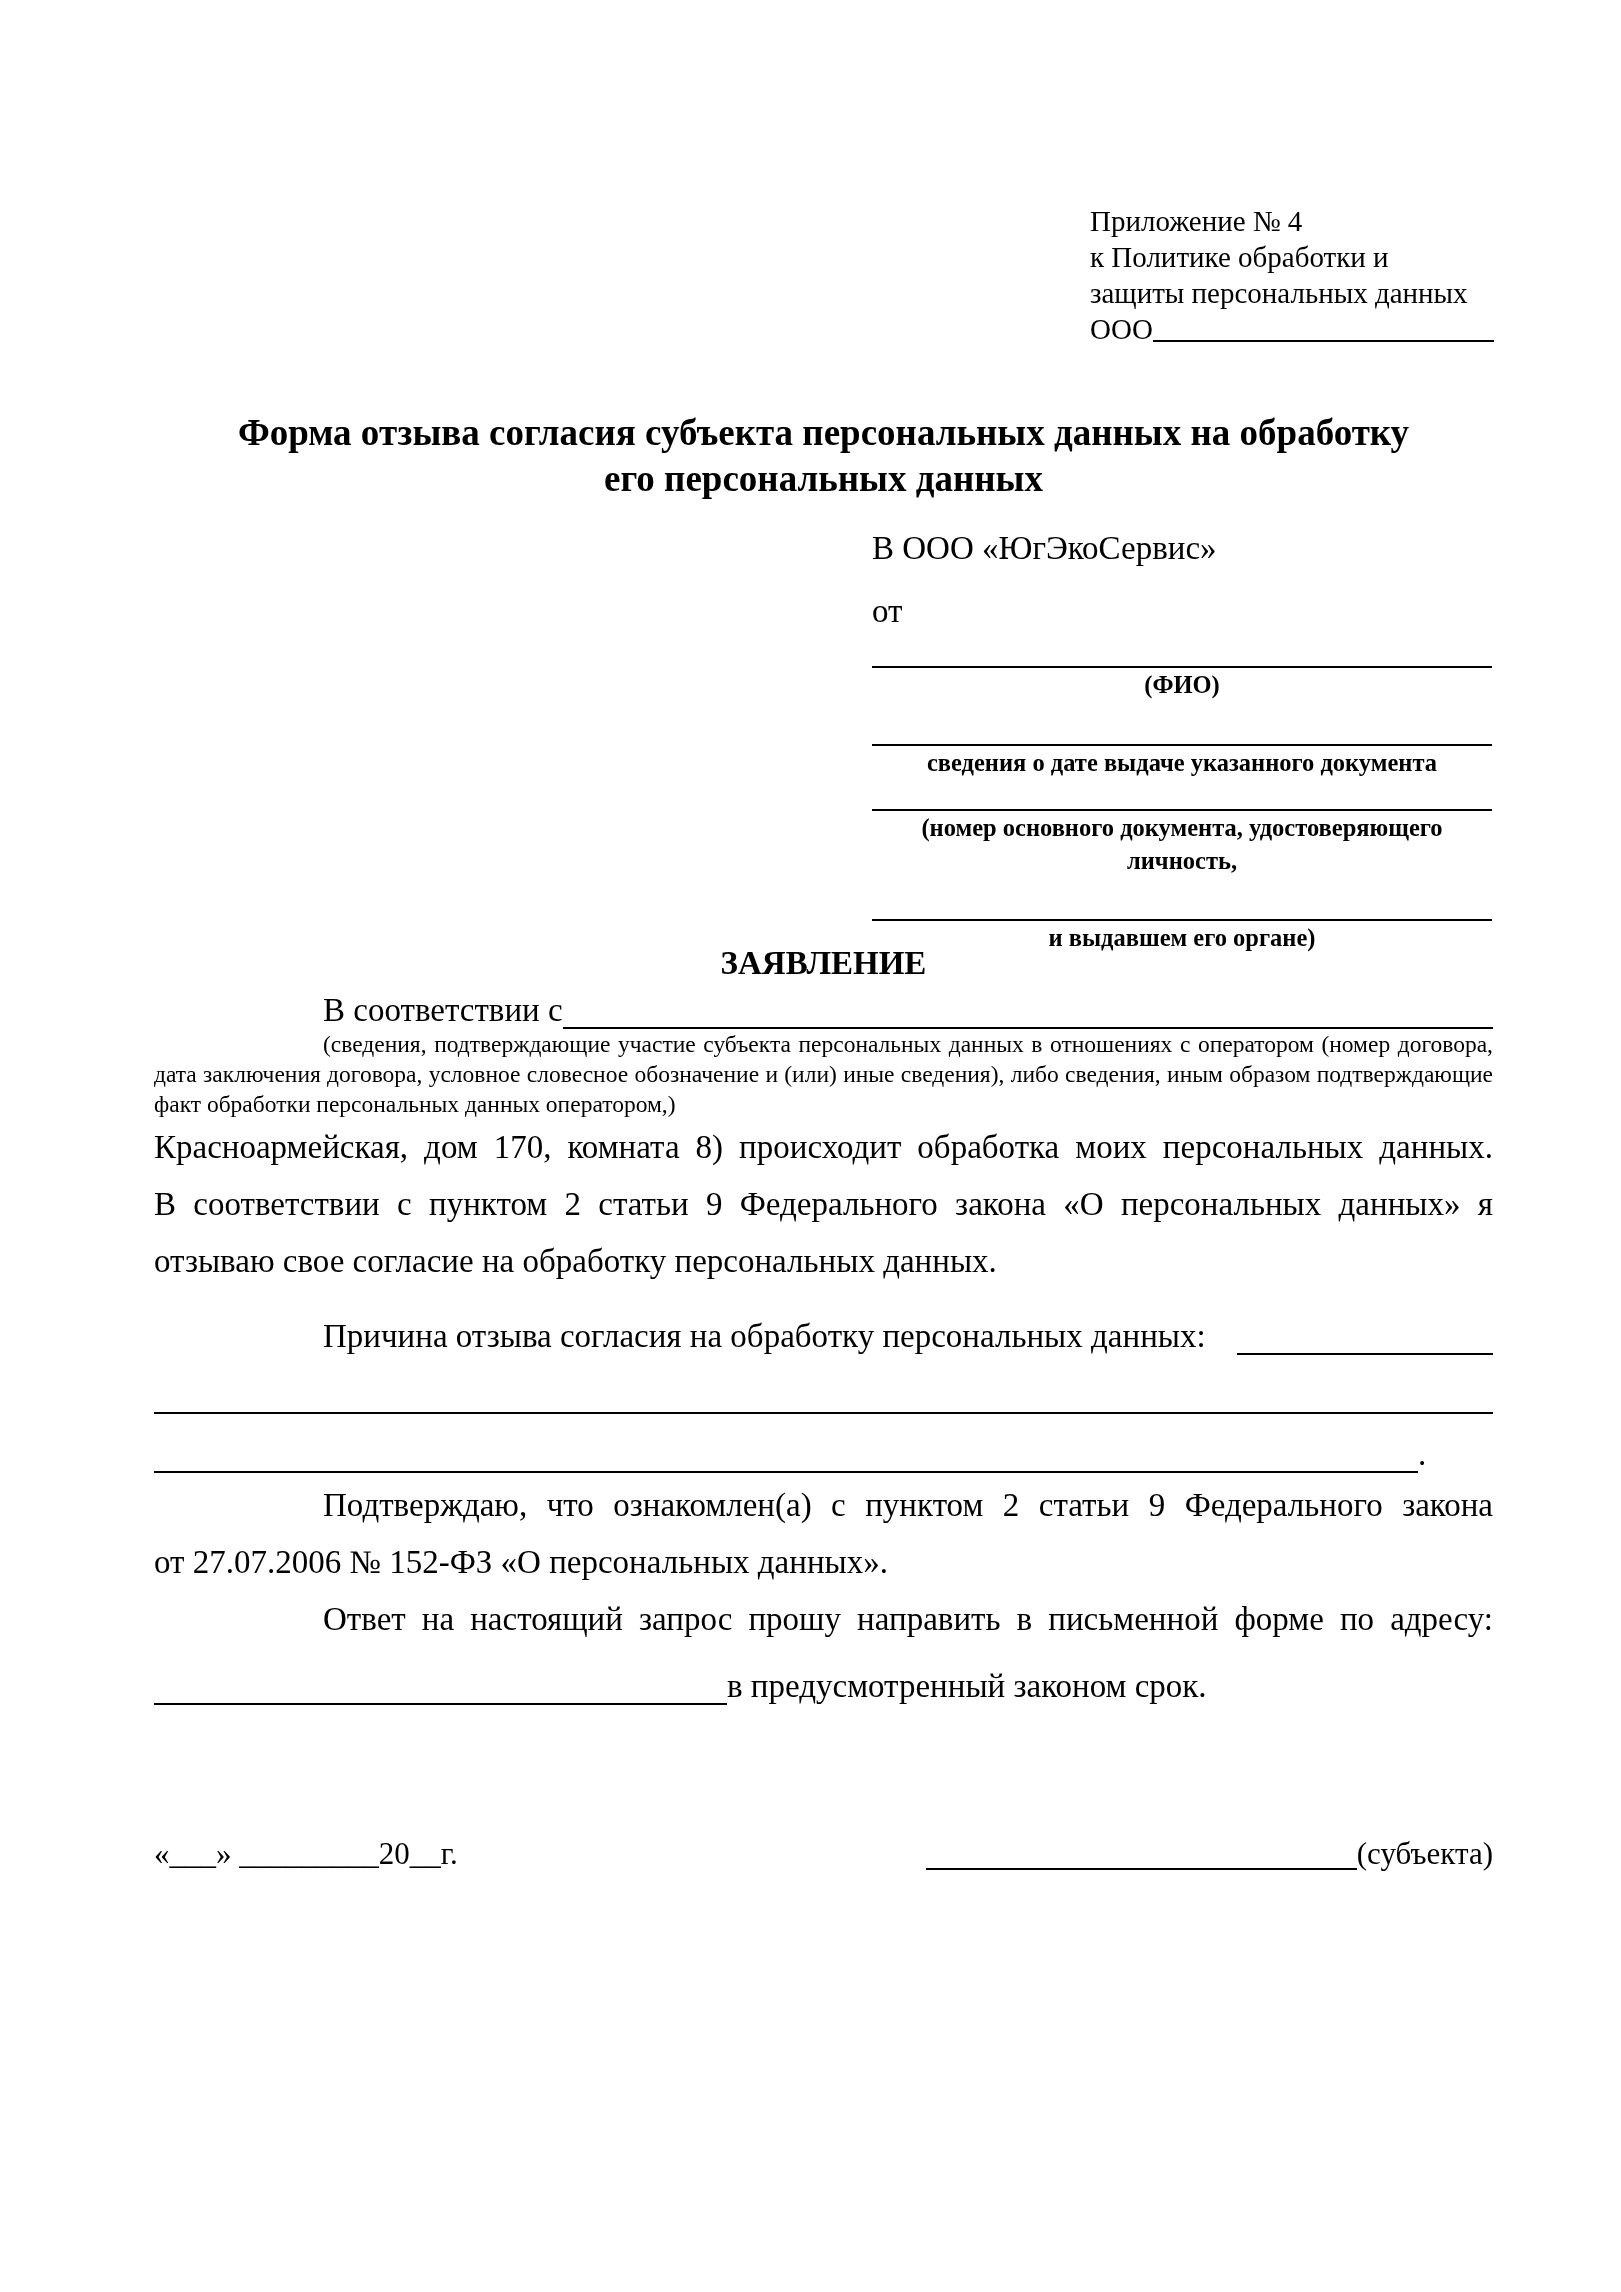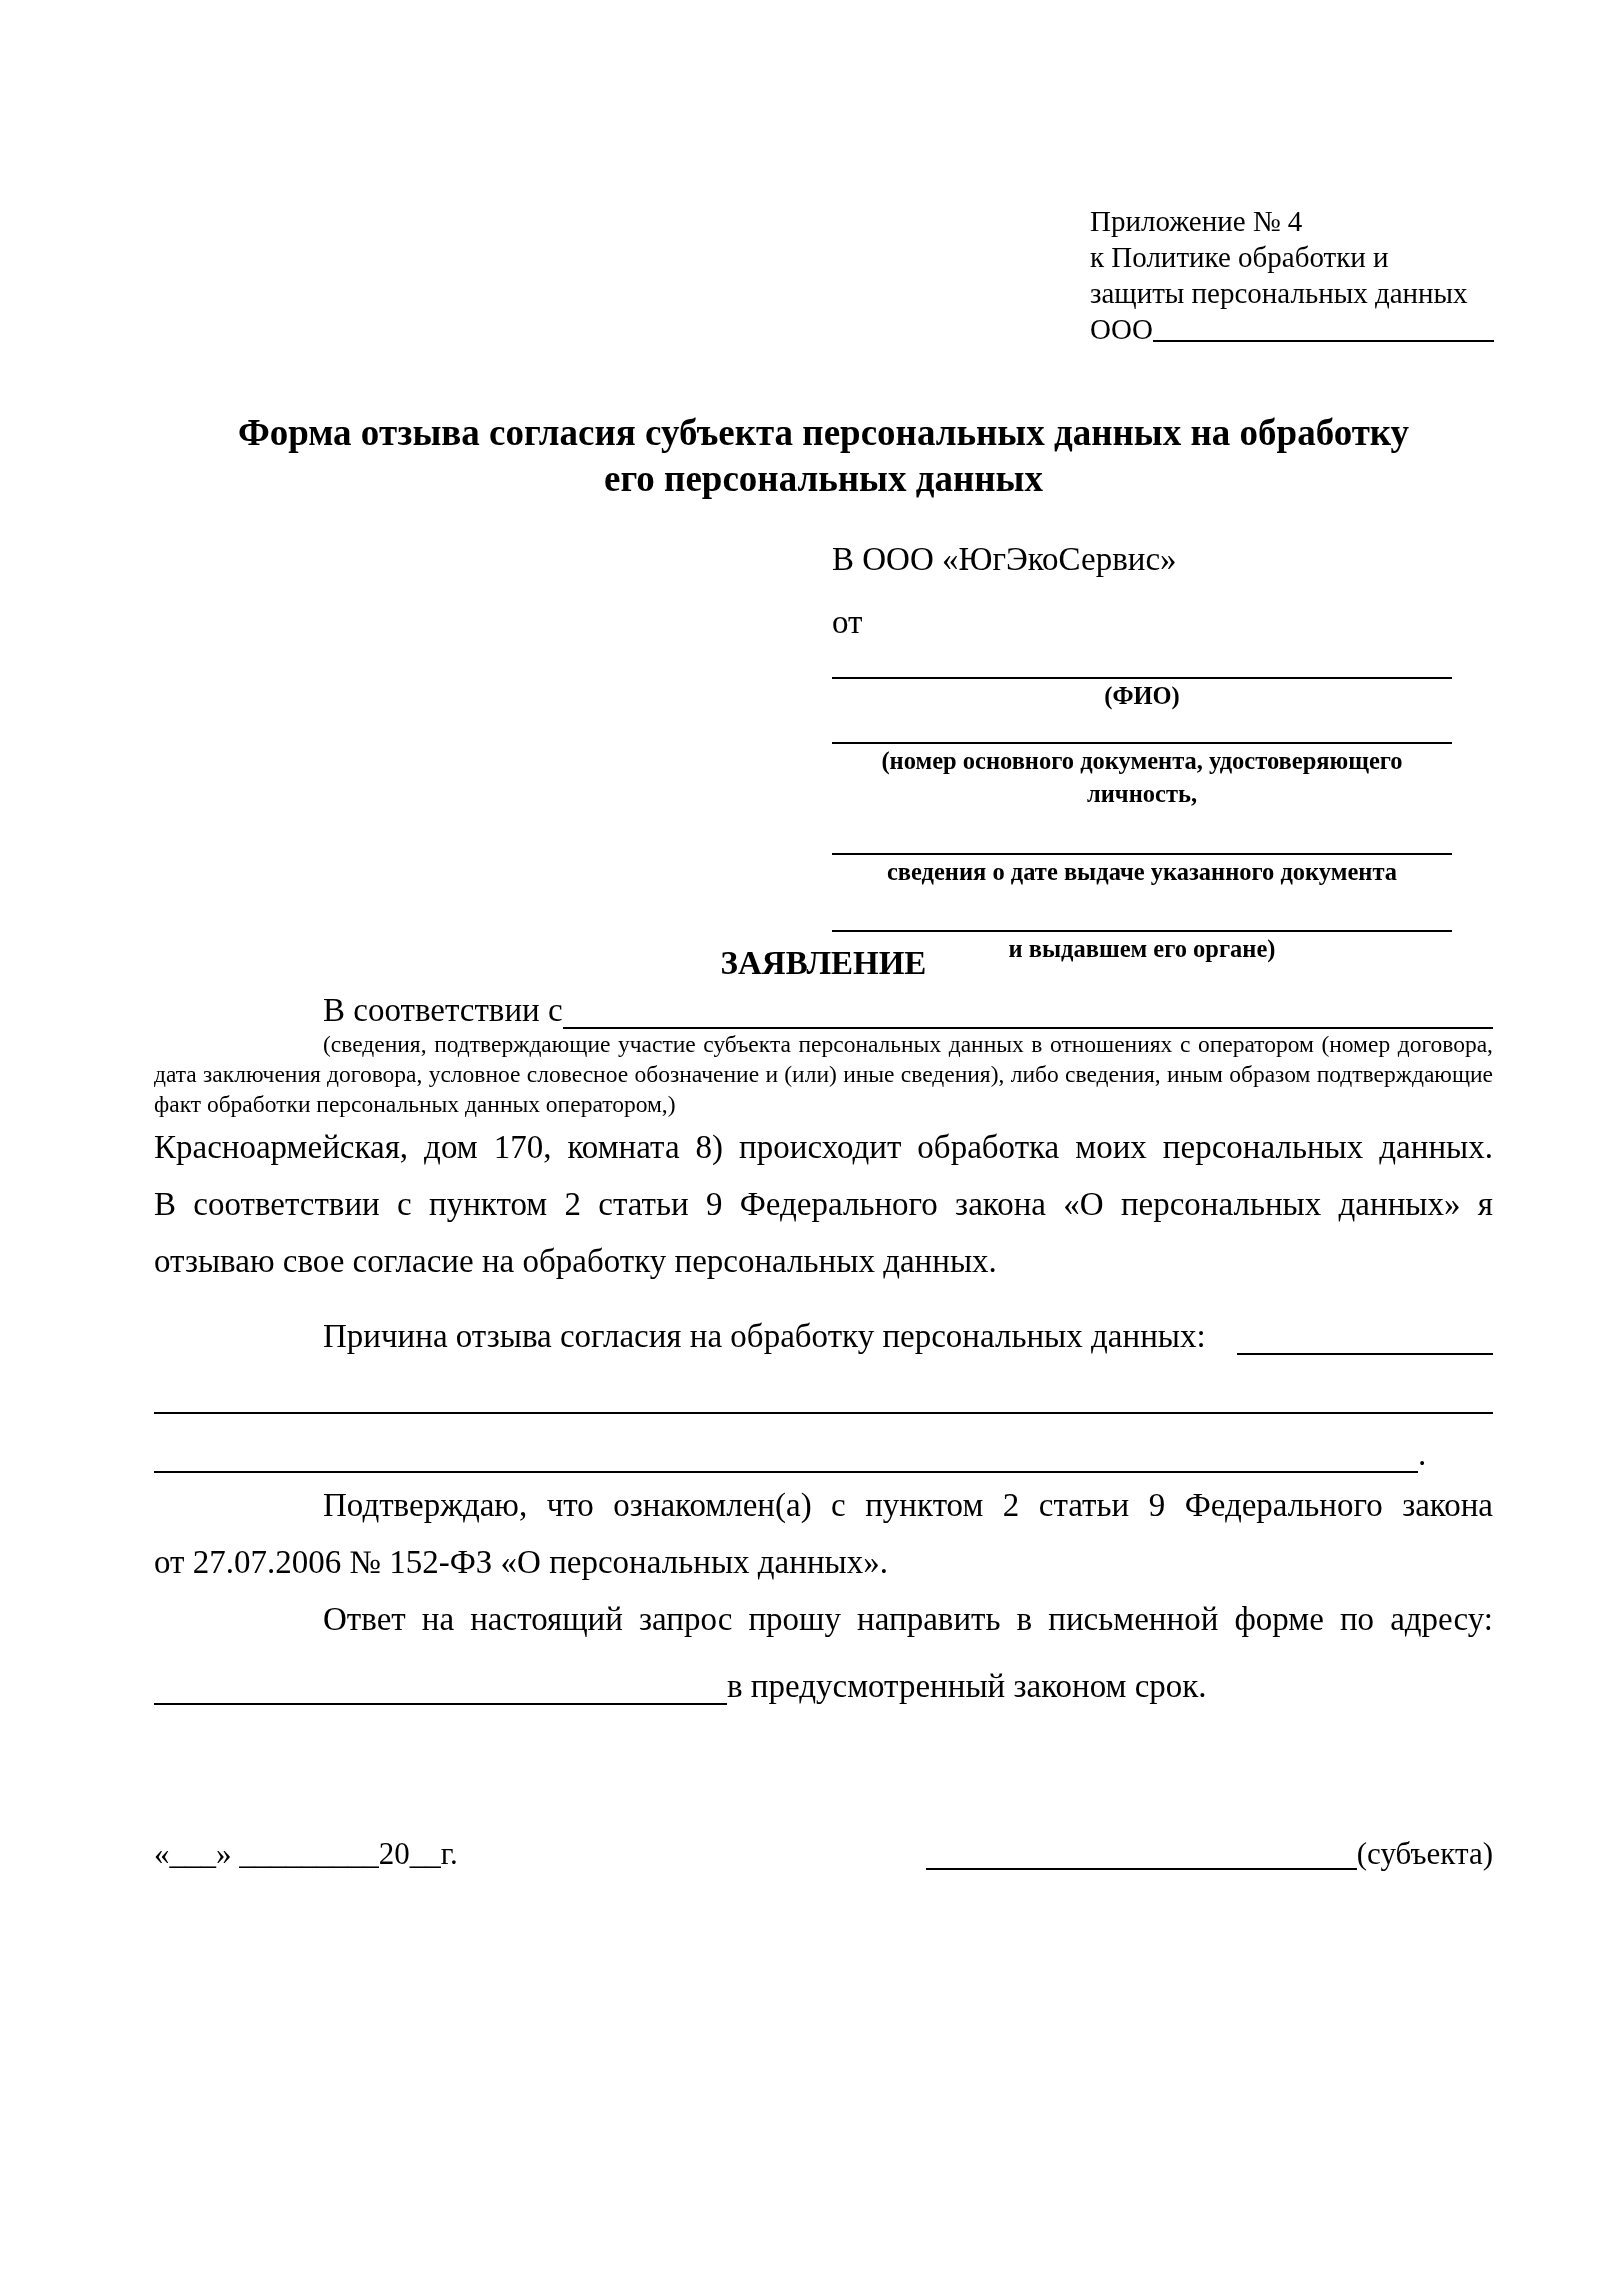--- a/index.html
+++ b/index.html
@@ -23,21 +23,21 @@
   .hdr-right .ooo-row { display: flex; }
   .hdr-right .ooo-row .blank { margin-bottom: 4.9px; }
 
   
   .doc-title {
     position: absolute; left: 154px; top: 410px; width: 1339px;
     text-align: center; font-weight: bold; font-size: 37px; line-height: 46px;
   }
 
   
-  .recipient { position: absolute; left: 832px; top: 529px; width: 620px; font-size: 33px; margin-top: 11px; }
+  .recipient { position: absolute; left: 872px; top: 529px; width: 620px; font-size: 33px; }
   .recipient .rcpt-to { line-height: 39px; }
   .recipient .rcpt-from { margin-top: 23.5px; line-height: 39px; }
   .recipient .field .blank-line { border-bottom: 2.9px solid #000; height: 0; }
   .recipient .field .caption { text-align: center; font-size: 24.5px; line-height: 33px; font-weight: bold; }
   .recipient .f1 .blank-line { margin-top: 35px; }
   .recipient .f2 .blank-line { margin-top: 30px; }
   .recipient .f3 .blank-line { margin-top: 43px; }
   .recipient .f4 .blank-line { margin-top: 42px; }
 
   
@@ -94,27 +94,27 @@
   <div>его персональных данных</div>
 </div>
 
 <div class="recipient">
   <div class="rcpt-to">В ООО «ЮгЭкоСервис»</div>
   <div class="rcpt-from">от</div>
   <div class="field f1">
     <div class="blank-line"></div>
     <div class="caption">(ФИО)</div>
   </div>
+  <div class="field f3">
+    <div class="blank-line"></div>
+    <div class="caption">сведения о дате выдаче указанного документа</div>
+  </div>
   <div class="field f2">
     <div class="blank-line"></div>
     <div class="caption">(номер основного документа, удостоверяющего личность,</div>
-  </div>
-  <div class="field f3">
-    <div class="blank-line"></div>
-    <div class="caption">сведения о дате выдаче указанного документа</div>
   </div>
   <div class="field f4">
     <div class="blank-line"></div>
     <div class="caption">и выдавшем его органе)</div>
   </div>
 </div>
 
 <div class="stmt-heading">ЗАЯВЛЕНИЕ</div>
 
 <div class="content">

